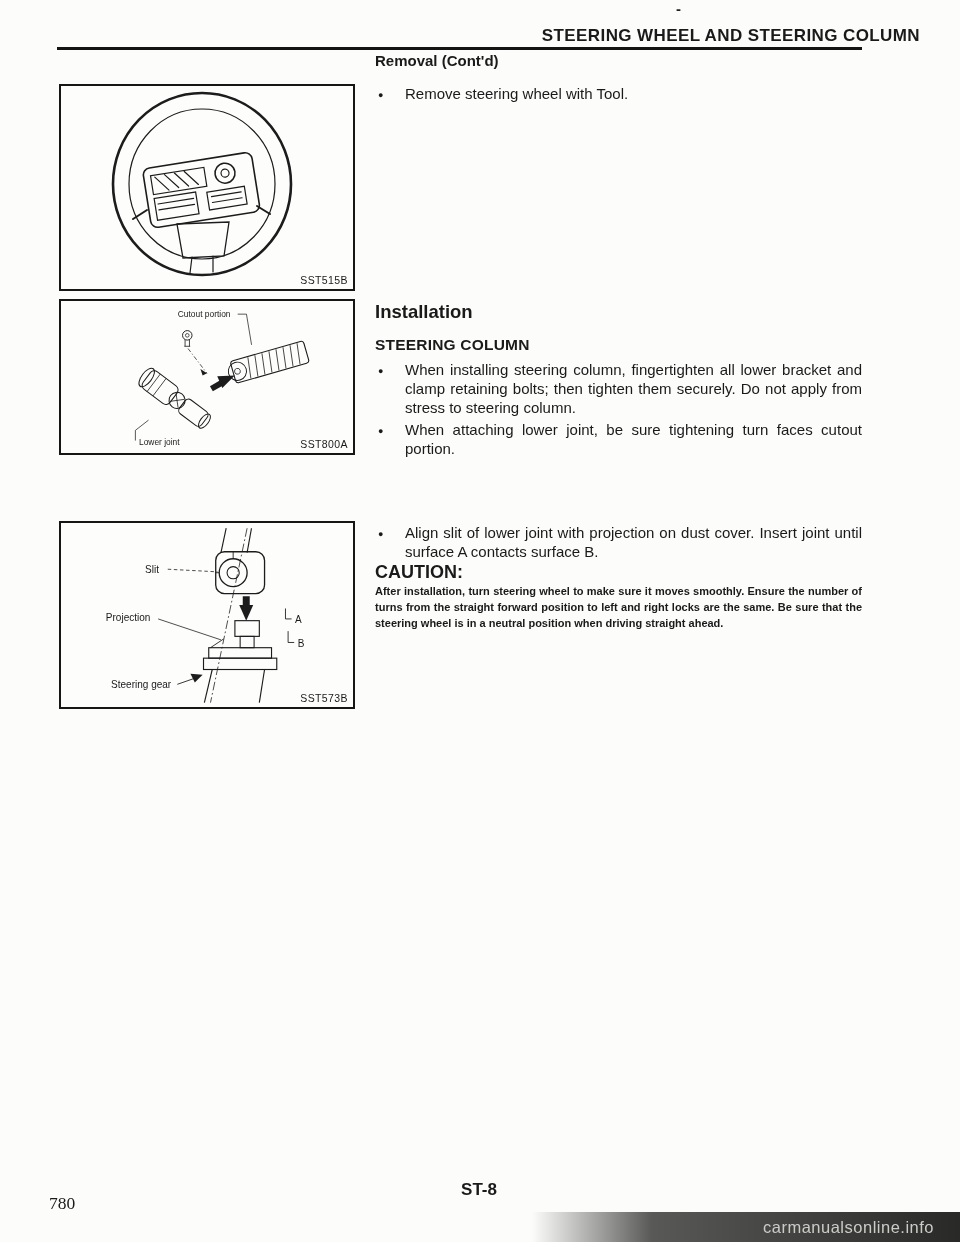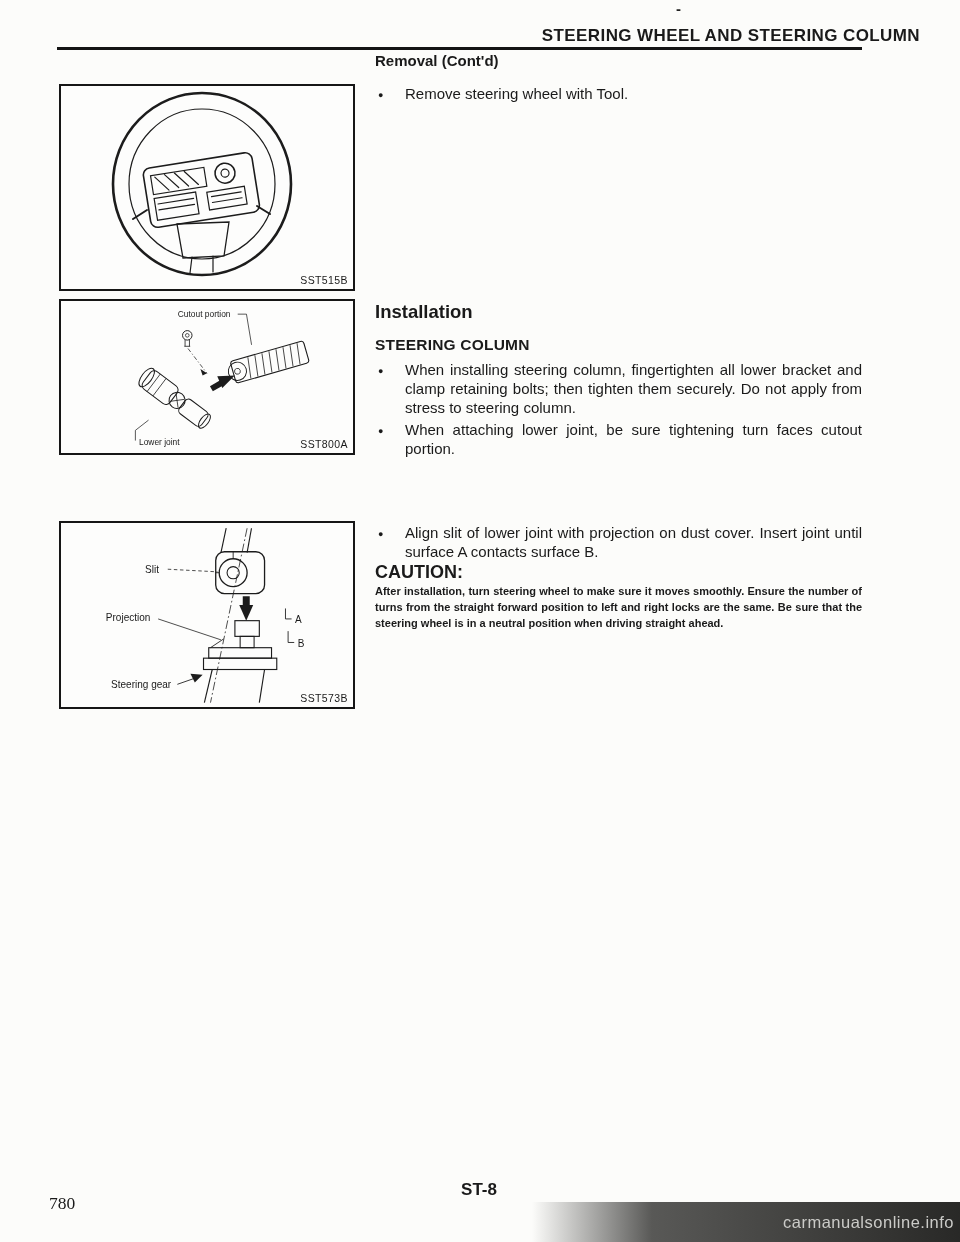--- a/index.html
+++ b/index.html
@@ -46,24 +46,24 @@
 
   .bullet-row { display:flex; font-size:15px; line-height:19.2px; }
   .install-bullets .bullet-row + .bullet-row { margin-top:2px; }
   .bullet-glyph { flex:0 0 30px; width:30px; font-size:9px; line-height:19.2px; padding:2px 0 0 3px; }
   .bullet-text { flex:1; text-align:justify; }
 
   
   .page-code { left:0; top:1180px; width:918px; text-align:center; font-size:17px; font-weight:bold;margin-left:20px; }
   .folio { left:49px; top:1193px; font-family:"Liberation Serif", serif; font-size:17.5px; }
   .watermark-bar {
-    right:0; bottom:0; width:428px; height:40px;
+    right:0; bottom:0; width:428px; height:30px;
     background:linear-gradient(90deg, rgba(90,90,88,0) 0%, rgba(60,60,58,.85) 28%, rgba(32,32,30,.96) 100%);
     display:flex; align-items:center; justify-content:flex-end;
-    padding-right:6px; color:#cbcbc8; font-size:16.5px; letter-spacing:.5px;
+    padding-right:26px; color:#cbcbc8; font-size:16.5px; letter-spacing:.5px;
   }
 </style>
 </head>
 <body>
 
 <div class="page">
 
   <div class="abs artifact">-</div>
 
   <h1 class="abs page-header">STEERING WHEEL AND STEERING COLUMN</h1>

